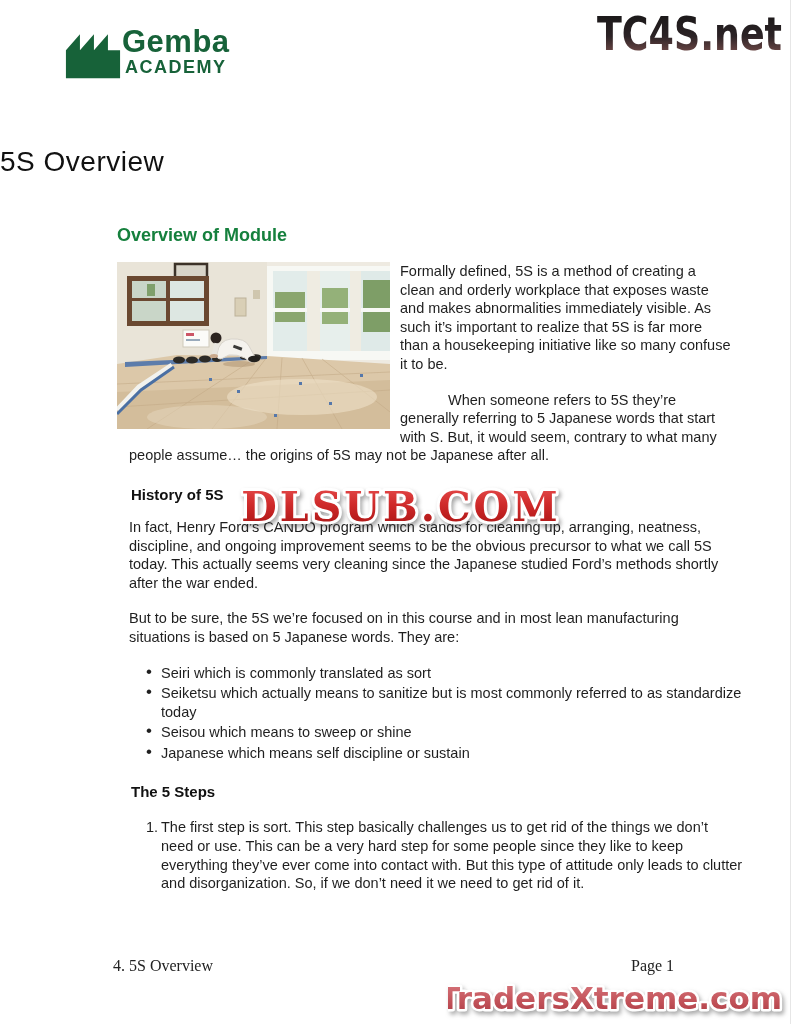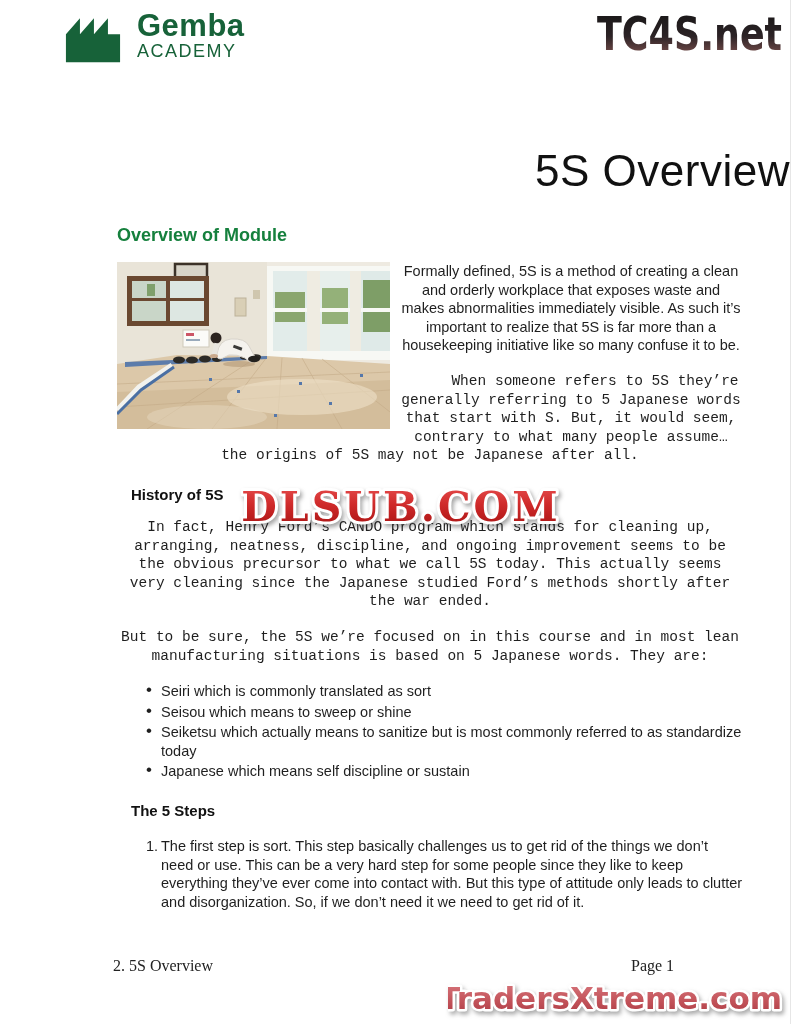--- a/index.html
+++ b/index.html
@@ -2,32 +2,32 @@
 <html><head>
 <meta charset="utf-8">
 <style>
   html,body{margin:0;padding:0;}
   body{
     width:791px;height:1024px;position:relative;background:#ffffff;
     font-family:"Liberation Sans",sans-serif;color:#1f1f1f;overflow:hidden;
     border-right:1px solid #e6e6e6;box-sizing:border-box;
   }
   
-  .logo{position:absolute;top:8px;left:64px;display:flex;align-items:center;gap:15px;}
+  .logo{position:absolute;top:24px;left:64px;display:flex;align-items:center;gap:0;text-align:center;}
   .logo-text .name{font-size:31px;font-weight:bold;color:#176239;line-height:30px;letter-spacing:.5px;}
-  .logo-text .sub{font-size:18px;font-weight:normal;color:#176239;letter-spacing:1.5px;line-height:20px;}
+  .logo-text .sub{font-size:18px;font-weight:bold;color:#176239;letter-spacing:1.5px;line-height:20px;}
   .wm-tc4s{position:absolute;top:2px;right:0;}
   
-  .doc-title{position:absolute;top:146px;left:0;width:100%;text-align:right;
-    font-size:44px;font-weight:400;color:#111;letter-spacing:.5px;}
+  .doc-title{position:absolute;top:146px;left:0;width:100%;text-align:left;
+    font-size:28px;font-weight:400;color:#111;letter-spacing:.5px;}
   .content{position:absolute;top:224px;left:117px;width:626px;font-size:14.5px;line-height:18.6px;}
   .green-heading{font-size:18px;font-weight:bold;color:#15803d;margin:0 0 16px 0;line-height:22px;}
   .sub-heading{font-size:15px;font-weight:bold;color:#111;margin:20px 0 0 14px;line-height:19px;}
-  p{margin:1px;text-align:center;}
-  .p-gap{margin-top:17px;font-family:Liberation Mono, monospace;}
+  p{margin:12px;}
+  .p-gap{margin-top:17px;}
   .indent-first{text-indent:48px;}
   
   .photo{float:left;width:273px;height:167px;margin:0 10px 0 0;background:#eeeae1;}
   .photo svg{display:block;}
   
   ul.bullets{list-style:none;margin:17px 0 14px 0;padding:0;}
   ul.bullets li{padding-left:44px;position:relative;margin-bottom:2px;}
   ul.bullets li::before{content:"\2022";position:absolute;left:29px;top:-1px;font-size:17px;}
   .step{display:flex;margin-top:17px;padding-left:29px;}
   .step .num{flex:none;width:15px;}
@@ -160,22 +160,22 @@
   <p class="p-gap indent-first">When someone refers to 5S they’re generally referring to 5 Japanese words that start with S.  But, it would seem, contrary to what many people assume… the origins of 5S may not be Japanese after all.</p>
 
   <div class="sub-heading">History of 5S</div>
 
   <p class="p-gap" style="margin-top:14px;">In fact, Henry Ford’s CANDO program which stands for cleaning up, arranging, neatness, discipline, and ongoing improvement seems to be the obvious precursor to what we call 5S today.  This actually seems very cleaning since the Japanese studied Ford’s methods shortly after the war ended.</p>
 
   <p class="p-gap">But to be sure, the 5S we’re focused on in this course and in most lean manufacturing situations is based on 5 Japanese words.  They are:</p>
 
   <ul class="bullets">
     <li>Seiri which is commonly translated as sort</li>
+    <li>Seiketsu which actually means to sanitize but is most commonly referred to as standardize today</li>
     <li>Seisou which means to sweep or shine</li>
-    <li>Seiketsu which actually means to sanitize but is most commonly referred to as standardize today</li>
     <li>Japanese which means self discipline or sustain</li>
   </ul>
 
   <div class="sub-heading">The 5 Steps</div>
 
   <div class="step">
     <span class="num">1.</span>
     <span class="step-text">The first step is sort.  This step basically challenges us to get rid of the things we don’t need or use.  This can be a very hard step for some people since they like to keep everything they’ve ever come into contact with.  But this type of attitude only leads to clutter and disorganization.  So, if we don’t need it we need to get rid of it.</span>
   </div>
 </div>
@@ -187,21 +187,21 @@
         <stop offset="0%" stop-color="#e85050"></stop>
         <stop offset="45%" stop-color="#cf2a2a"></stop>
         <stop offset="100%" stop-color="#a51212"></stop>
       </linearGradient>
     </defs>
     <text x="160" y="44" text-anchor="middle" font-family="DejaVu Serif, serif" font-weight="bold" font-size="41" letter-spacing="3" fill="url(#dlgrad)" stroke="#ffffff" stroke-width="6" paint-order="stroke" stroke-linejoin="round">DLSUB.COM</text>
   </svg>
 </div>
 
 <div class="footer">
-  <span class="fl">2. 5S Overview</span>
+  <span class="fl">4. 5S Overview</span>
   <span class="fr">Page 1</span>
 </div>
 
 <div class="wm-traders">
   <svg width="340" height="48" viewBox="0 0 340 48">
     <defs>
       <linearGradient id="trgrad" x1="0" y1="0" x2="0" y2="1">
         <stop offset="0%" stop-color="#d97a80"></stop>
         <stop offset="55%" stop-color="#c4555c"></stop>
         <stop offset="100%" stop-color="#ad3a42"></stop>

